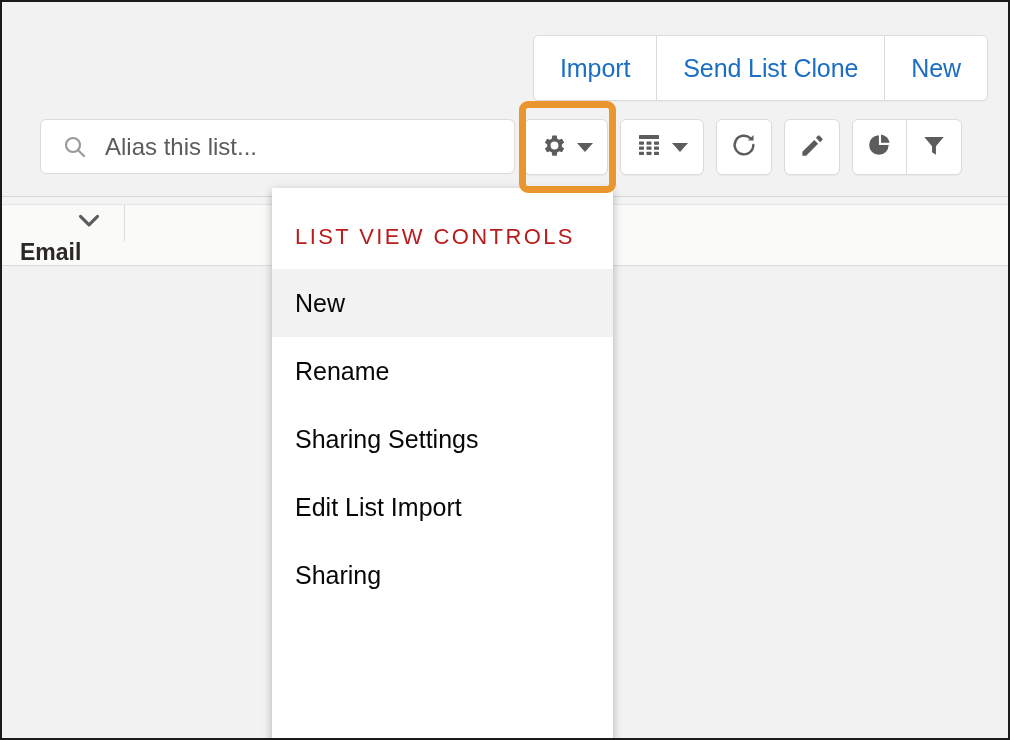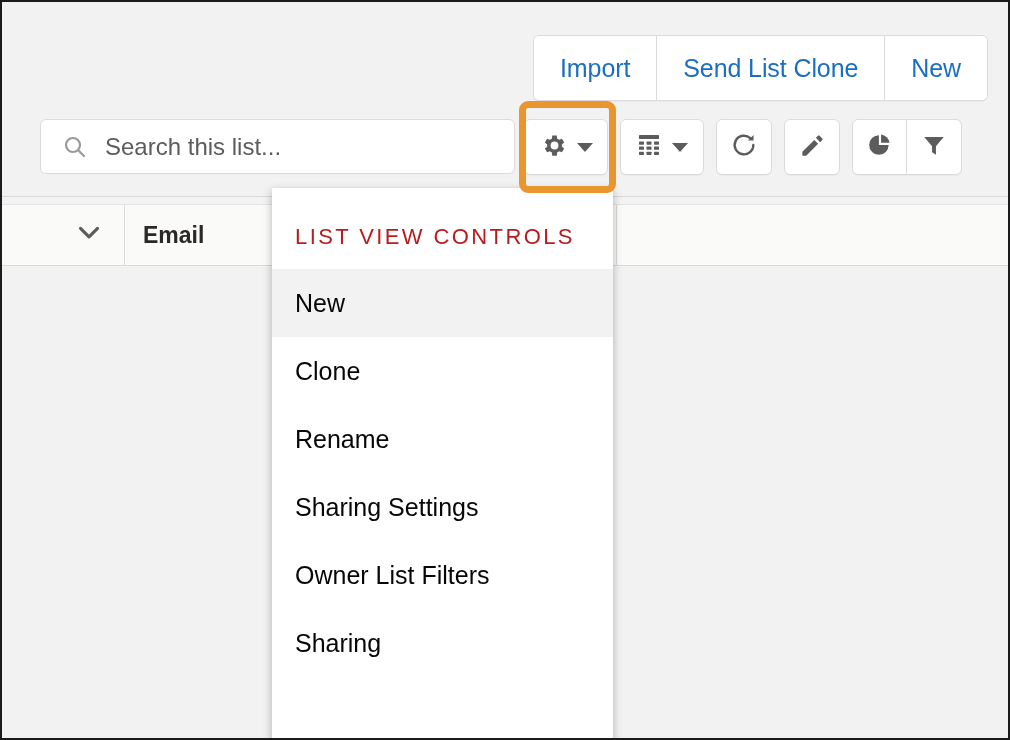--- a/index.html
+++ b/index.html
@@ -151,20 +151,21 @@
   .table-head {
     position: absolute;
     left: 0; top: 202px;
     width: 1006px;
     height: 62px;
     background: #fafaf9;
     border-top: 1px solid #e5e5e5;
     border-bottom: 1px solid #dddbda;
     display: flex;
     align-items: stretch;
+    flex-direction: column;
   }
   .th {
     display: flex;
     align-items: center;
     border-right: 1px solid #dddbda;
     padding: 0 18px;
     font-size: 23px;
     font-weight: bold;
     color: #2b2826;
     white-space: nowrap;
@@ -230,21 +231,21 @@
       <div class="action-btn">New</div>
     </div>
 
     <div class="search-box">
       <span class="search-icon">
         <svg width="24" height="24" viewBox="0 0 24 24" fill="none">
           <circle cx="10" cy="10" r="7" stroke="#9a9a9a" stroke-width="2.2"></circle>
           <line x1="15.2" y1="15.2" x2="21" y2="21" stroke="#9a9a9a" stroke-width="2.2" stroke-linecap="round"></line>
         </svg>
       </span>
-      <span class="search-placeholder">Search this list...</span>
+      <span class="search-placeholder">Alias this list...</span>
     </div>
 
     <div class="tool-row">
 
       <div class="tool-btn wide">
         <span>
           <svg width="27" height="27" viewBox="0 0 24 24" fill="#5c5c5c">
             <path d="M19.4 13a7.6 7.6 0 000-2l2.1-1.6-2-3.5-2.5 1a7.5 7.5 0 00-1.7-1L14.9 3h-4l-.4 2.9c-.6.25-1.2.58-1.7 1l-2.5-1-2 3.5L6.4 11a7.6 7.6 0 000 2l-2.1 1.6 2 3.5 2.5-1c.5.42 1.1.75 1.7 1l.4 2.9h4l.4-2.9c.6-.25 1.2-.58 1.7-1l2.5 1 2-3.5L19.4 13zM12.9 15.5a3.5 3.5 0 110-7 3.5 3.5 0 010 7z"></path>
           </svg>
         </span>
@@ -327,29 +328,26 @@
 
   <div class="table-body"></div>
 
   <div class="menu">
     <div class="menu-title">LIST VIEW CONTROLS</div>
 
     <div class="menu-item active">
       <span>New</span>
     </div>
     <div class="menu-item">
-      <span>Clone</span>
-    </div>
-    <div class="menu-item">
       <span>Rename</span>
     </div>
     <div class="menu-item">
       <span>Sharing Settings</span>
     </div>
     <div class="menu-item">
-      <span>Owner List Filters</span>
+      <span>Edit List Import</span>
     </div>
     <div class="menu-item">
       <span>Sharing</span>
     </div>
   </div>
 
 </div>
 
 </body></html>

